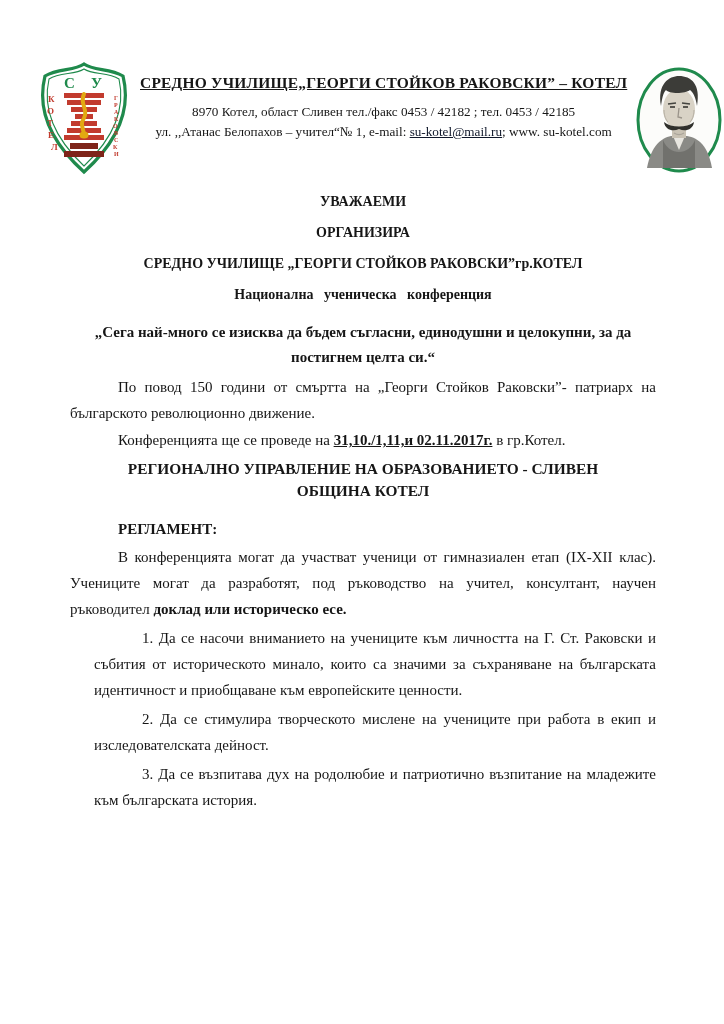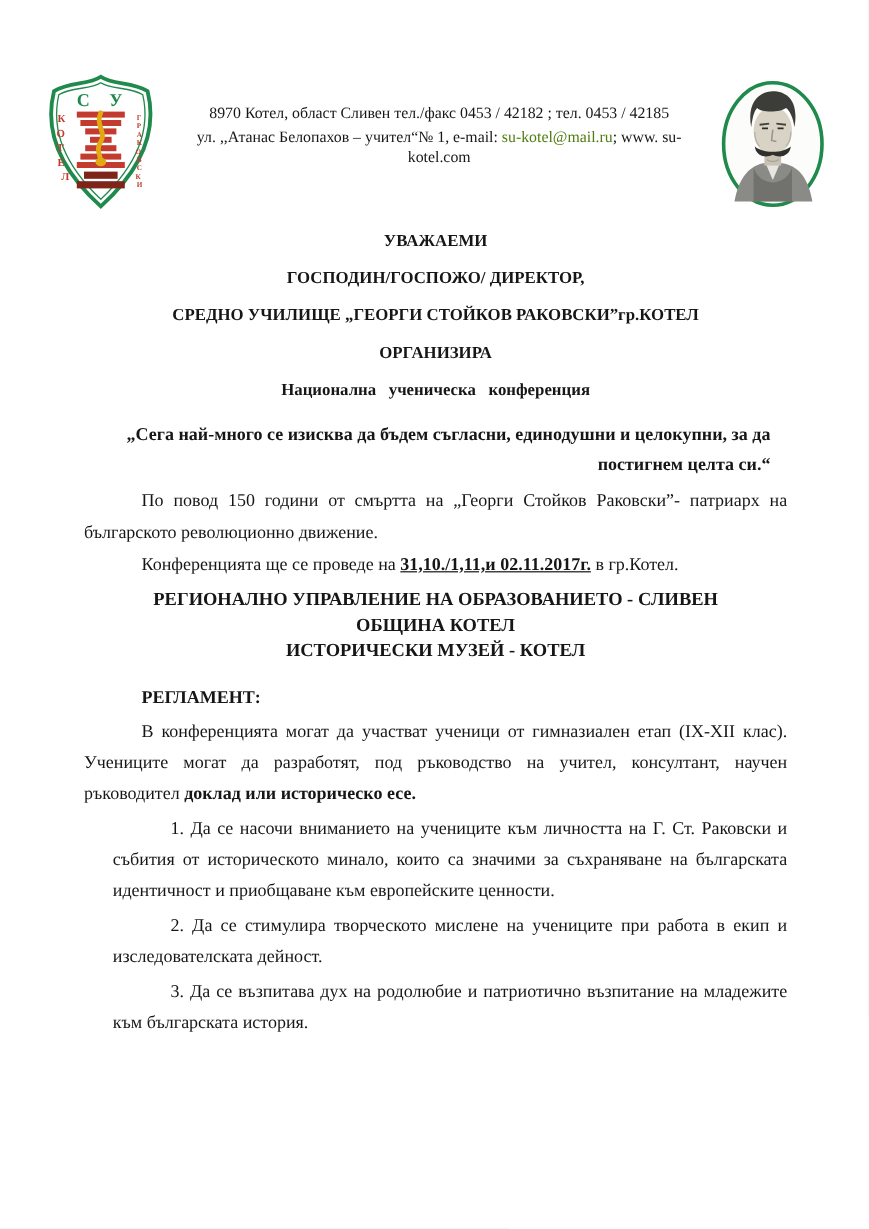--- a/index.html
+++ b/index.html
@@ -13,29 +13,29 @@
   .header { position:absolute; top:60px; left:34px; width:656px; display:flex; align-items:flex-start; }
   .logo-wrap { width:100px; flex:0 0 100px; }
   .portrait-wrap { width:92px; flex:0 0 92px; padding-top:4px; }
   .header-center { flex:1; text-align:center; padding:14px 6px 0 6px; }
   .school-name {
     font-weight:bold; font-size:15.5px; letter-spacing:.2px;
     text-decoration:underline; white-space:nowrap;
   }
   .addr1 { font-size:13.2px; margin-top:11px; line-height:17px; }
   .addr2 { font-size:13.2px; margin-top:3px; line-height:17px; }
-  .email-link { color:#4d7c0f; cursor:pointer; }
+  .email-link { color:#0f172a; text-decoration:underline; cursor:pointer; }
   
   .content { position:absolute; top:186px; left:70px; width:586px; font-size:15px; }
   .center { text-align:center; }
   .bold { font-weight:bold; }
   .salut { line-height:31px; font-weight:bold; font-size:14px; }
   .salut div { margin-bottom:0; }
   .conf-title { word-spacing:7px; }
-  .quote { margin-top:10px; font-weight:bold; text-align:right; line-height:25px; padding:0 14px; }
+  .quote { margin-top:10px; font-weight:bold; text-align:center; line-height:25px; padding:0 14px; }
   .para { text-align:justify; text-indent:48px; line-height:26px; }
   .occasion { margin-top:4px; }
   .dateline { text-indent:48px; line-height:25px; margin-top:2px; }
   .date-strong { font-weight:bold; text-decoration:underline; }
   .coop { text-indent:48px; line-height:25px; }
   .partners { margin-top:5px; font-weight:bold; font-size:15.4px; line-height:21.5px; text-align:center; }
   .reglament-h { margin-top:15px; text-indent:48px; font-weight:bold; line-height:26px; }
   .reg-para { margin-top:2px; }
   .goals-h { text-indent:48px; font-weight:bold; line-height:26px; margin-top:2px; }
   .goal { margin-top:3px;margin-left:24px; }
@@ -81,20 +81,21 @@
           <rect x="30" y="75" width="40" height="5" fill="#c23b2e"></rect>
           <rect x="36" y="83" width="28" height="6" fill="#7e2419"></rect>
           <rect x="30" y="91" width="40" height="6" fill="#7e2419"></rect>
           <path d="M50 34 C45 44 55 50 50 58 C46 64 49 68 50 74" stroke="#e2a912" stroke-width="4" fill="none" stroke-linecap="round"></path>
           <ellipse cx="50" cy="75" rx="4.5" ry="3.5" fill="#e2a912"></ellipse>
         </g>
       </svg>
     </div>
 
     <div class="header-center">
+      <div class="school-name">СРЕДНО  УЧИЛИЩЕ„ГЕОРГИ СТОЙКОВ РАКОВСКИ” – КОТЕЛ</div>
       <div class="addr1">8970 Котел, област Сливен   тел./факс 0453 / 42182 ;  тел. 0453 / 42185</div>
       <div class="addr2"><span>ул. ,,Атанас Белопахов – учител“№ 1, e-mail: </span><a class="email-link">su-kotel@mail.ru</a><span>; www. su-kotel.com</span></div>
     </div>
 
     <div class="portrait-wrap">
       <svg width="92" height="112" viewBox="0 0 92 112">
         <ellipse cx="46" cy="56" rx="41" ry="51" fill="#fcfcfa" stroke="#1f8a4c" stroke-width="3"></ellipse>
         <g>
 
           <path d="M14 104 C18 82 28 74 38 72 L54 72 C66 74 75 82 79 104 Z" fill="#8a8a86"></path>
@@ -119,37 +120,35 @@
           <path d="M31 46 C31 52 33 56 35 58 M61 46 C61 52 59 56 57 58" stroke="#b5afa3" stroke-width="1" fill="none"></path>
         </g>
       </svg>
     </div>
   </div>
 
   <div class="content">
 
     <div class="salut">
       <div class="center">УВАЖАЕМИ</div>
-      <div class="center">ГОСПОДИН/ГОСПОЖО/ ДИРЕКТОР,</div>
+      <div class="center">ОРГАНИЗИРА</div>
       <div class="center">СРЕДНО УЧИЛИЩЕ „ГЕОРГИ СТОЙКОВ РАКОВСКИ”гр.КОТЕЛ</div>
-      <div class="center">ОРГАНИЗИРА</div>
       <div class="center conf-title">Национална  ученическа  конференция</div>
     </div>
 
     <div class="quote">„Сега  най-много се изисква да бъдем съгласни, единодушни и целокупни, за да постигнем целта си.“</div>
 
     <p class="para occasion">По повод 150 години от смъртта на „Георги Стойков Раковски”- патриарх на българското революционно движение.</p>
 
     <p class="dateline"><span>Конференцията  ще  се проведе на  </span><span class="date-strong">31,10./1,11,и 02.11.2017г.</span><span> в гр.Котел.</span></p>
 
 
     <div class="partners">
       <div>РЕГИОНАЛНО УПРАВЛЕНИЕ НА ОБРАЗОВАНИЕТО - СЛИВЕН</div>
       <div>ОБЩИНА  КОТЕЛ</div>
-      <div>ИСТОРИЧЕСКИ МУЗЕЙ - КОТЕЛ</div>
     </div>
 
     <p class="reglament-h">РЕГЛАМЕНТ:</p>
 
     <p class="para reg-para"><span>В конференцията могат да участват ученици  от  гимназиален етап  (IX-XII клас). Учениците могат да разработят,    под   ръководство на учител, консултант, научен ръководител </span><span class="bold">доклад или историческо есе.</span></p>
 
 
     <p class="para goal">1. Да се насочи вниманието на учениците към личността на Г.  Ст.  Раковски и събития от историческото минало, които са значими за съхраняване на българската идентичност и приобщаване към европейските ценности.</p>
     <p class="para goal">2. Да се стимулира творческото мислене на учениците при работа в екип и изследователската дейност.</p>
     <p class="para goal">3. Да се възпитава  дух на родолюбие и патриотично  възпитание   на младежите към българската история.</p>

